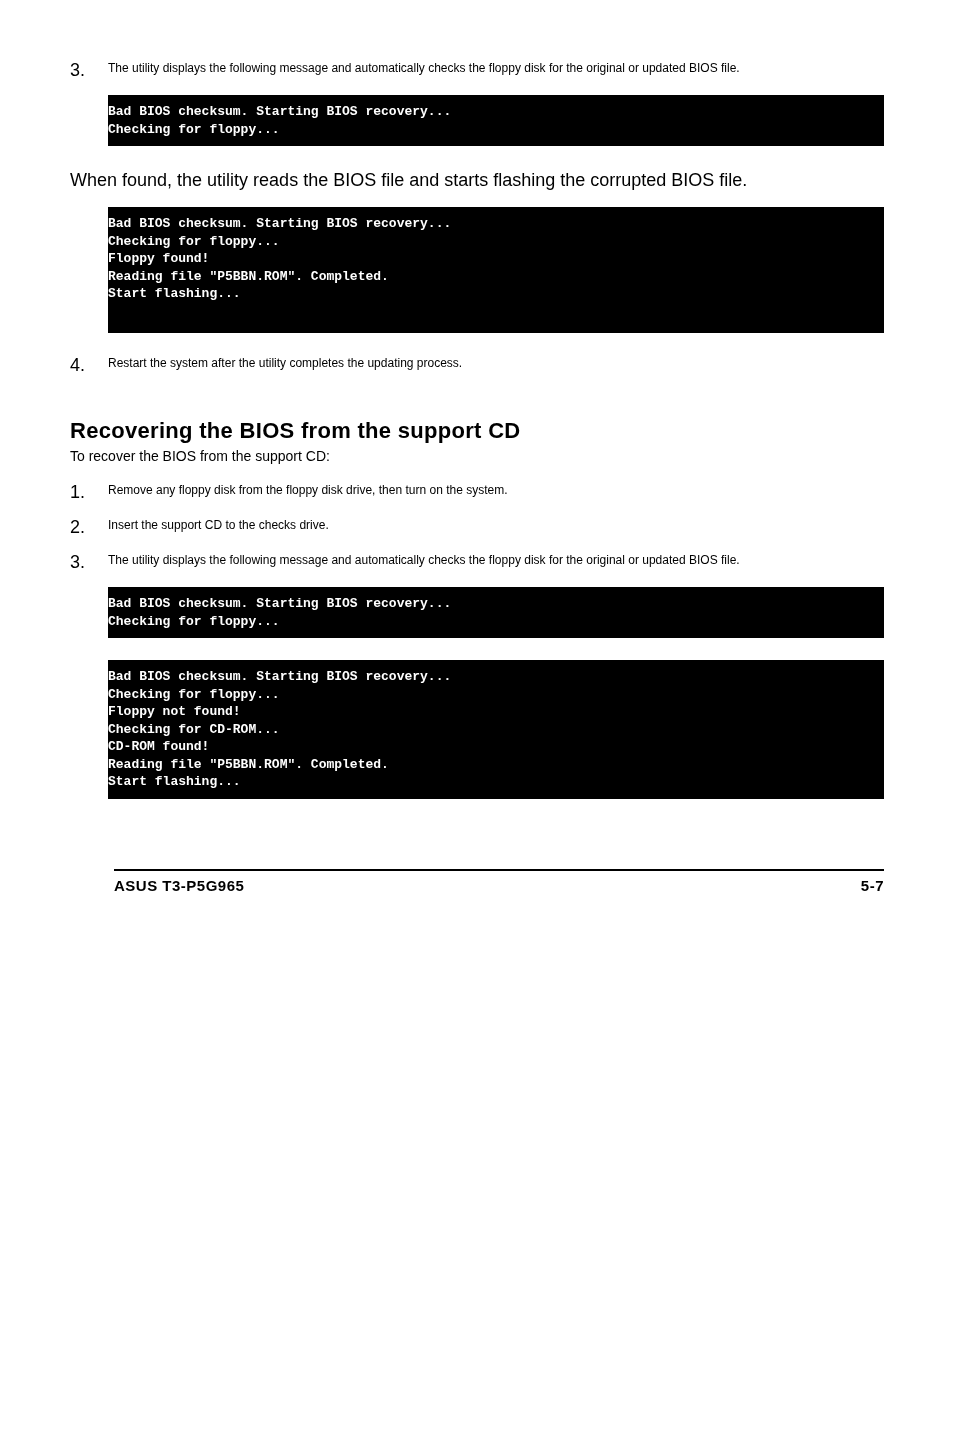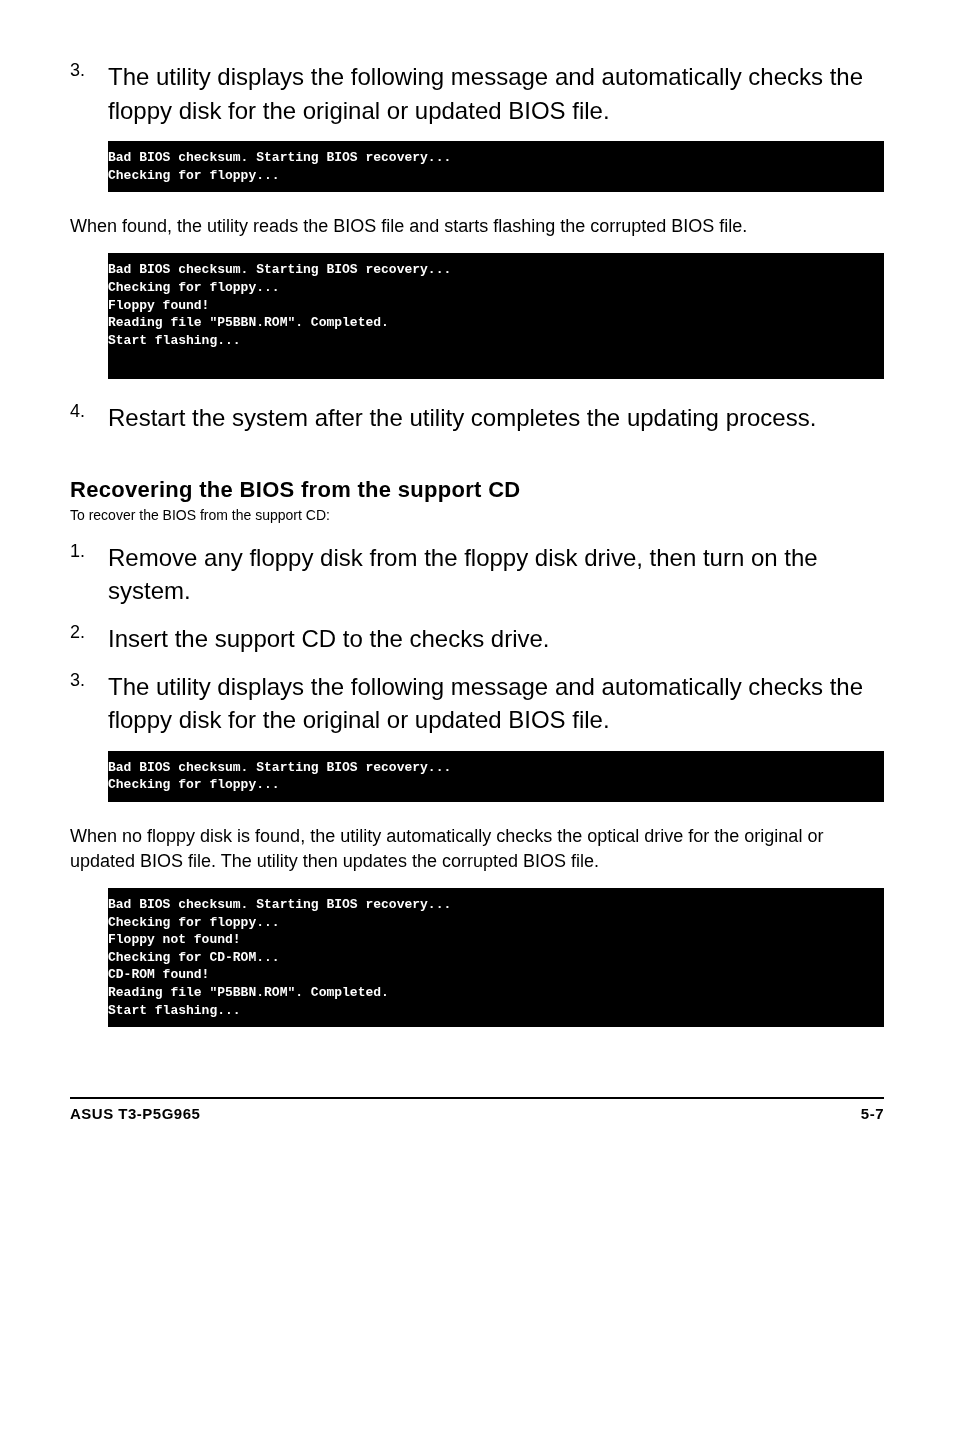--- a/index.html
+++ b/index.html
@@ -18,21 +18,21 @@
     display: flex;
     margin-bottom: 14px;
   }
   .numbered .num {
     width: 38px;
     flex-shrink: 0;
     font-size: 18px;
   }
   .numbered .body {
     flex: 1;
-    font-size: 24px;
+    font-size: 12px;
     line-height: 1.4;
   }
   .terminal {
     background: #000;
     color: #fff;
     font-family: "Courier New", monospace;
     font-weight: bold;
     font-size: 13px;
     padding: 8px 0;
     margin: 14px 0 22px 38px;
@@ -76,20 +76,21 @@
   }
   .footer {
     border-top: 2px solid #000;
     margin-top: 70px;
     padding-top: 6px;
     display: flex;
     justify-content: space-between;
     font-weight: bold;
     font-size: 15px;
     letter-spacing: 0.5px;
+    margin-left: 44px;
   }
 </style>
 </head>
 <body>
 
 <div class="page">
 
   <div class="numbered">
     <div class="num">3.</div>
     <div class="body">The utility displays the following message and automatically checks the floppy disk for the original or updated BIOS file.</div>
@@ -126,21 +127,20 @@
   </div>
 
   <div class="numbered">
     <div class="num">3.</div>
     <div class="body">The utility displays the following message and automatically checks the floppy disk for the original or updated BIOS file.</div>
   </div>
 
   <div class="terminal">Bad BIOS checksum. Starting BIOS recovery...
 Checking for floppy...</div>
 
-  <div class="indent-text">When no floppy disk is found, the utility automatically checks the optical drive for the original or updated BIOS file. The utility then updates the corrupted BIOS file.</div>
 
   <div class="terminal">Bad BIOS checksum. Starting BIOS recovery...
 Checking for floppy...
 Floppy not found!
 Checking for CD-ROM...
 CD-ROM found!
 Reading file "P5BBN.ROM". Completed.
 Start flashing...</div>
 
   <div class="footer">

